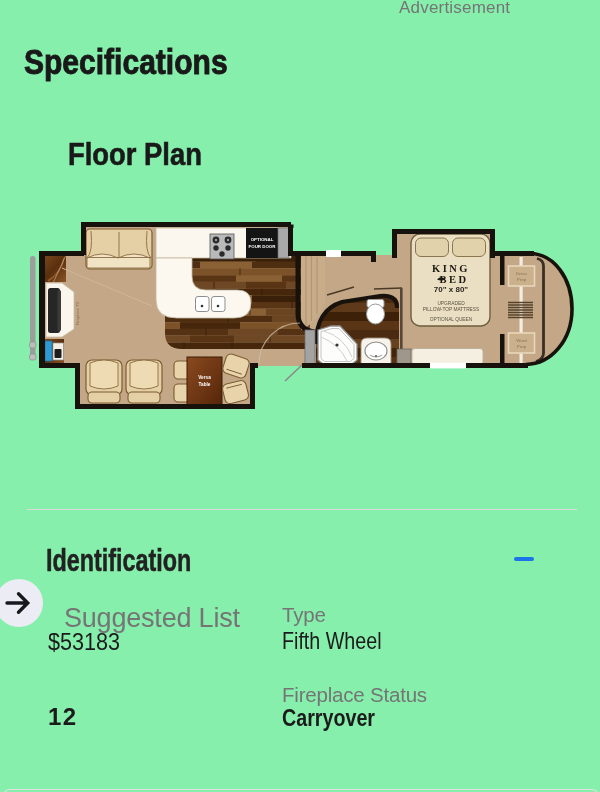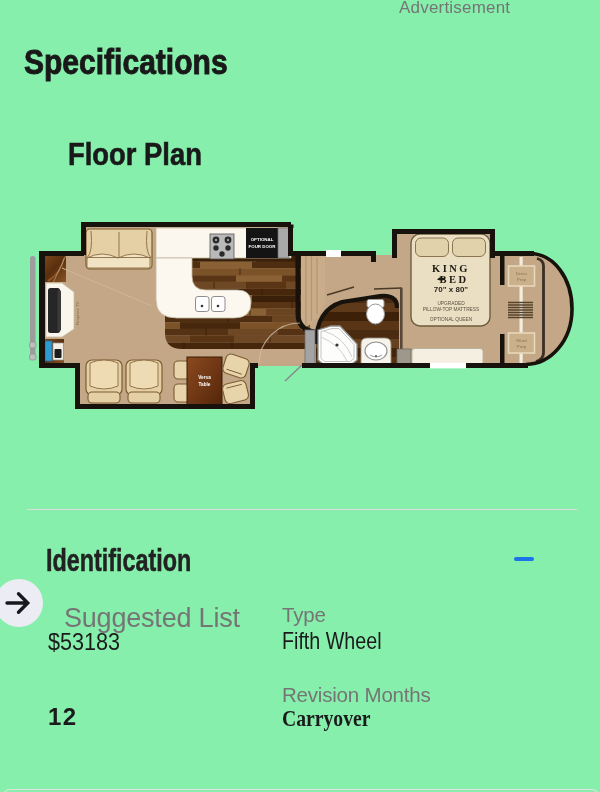--- a/index.html
+++ b/index.html
@@ -292,18 +292,18 @@
 
   <div class="abs" style="left:48px;top:629.5px;font-size:24px;font-weight:normal;color:#1b1b1b;white-space:nowrap;line-height:1;"><span style="display:inline-block;transform:scaleX(0.90);transform-origin:0 0;">$53183</span></div>
 
   <div class="abs" style="left:282px;top:605px;font-size:20.5px;color:#757575;line-height:1;letter-spacing:-0.2px;">Type</div>
 
   <div class="abs" style="left:282px;top:629px;font-size:24px;font-weight:normal;color:#1b1b1b;white-space:nowrap;line-height:1;"><span style="display:inline-block;transform:scaleX(0.82);transform-origin:0 0;">Fifth Wheel</span></div>
 
 
   <div class="abs" style="left:48px;top:705px;font-size:24px;font-weight:bold;color:#1b1b1b;line-height:1;letter-spacing:1.5px;">12</div>
 
-  <div class="abs" style="left:282px;top:685px;font-size:20.5px;color:#757575;line-height:1;letter-spacing:-0.2px;">Revision Months</div>
-
-  <div class="abs" style="left:282px;top:706px;font-size:24px;font-weight:bold;color:#1b1b1b;white-space:nowrap;line-height:1;font-family:Liberation Serif, serif;"><span style="display:inline-block;transform:scaleX(0.82);transform-origin:0 0;">Carryover</span></div>
+  <div class="abs" style="left:282px;top:685px;font-size:20.5px;color:#757575;line-height:1;letter-spacing:-0.2px;">Fireplace Status</div>
+
+  <div class="abs" style="left:282px;top:706px;font-size:24px;font-weight:bold;color:#1b1b1b;white-space:nowrap;line-height:1;"><span style="display:inline-block;transform:scaleX(0.82);transform-origin:0 0;">Carryover</span></div>
 
   <div class="abs" style="left:3px;top:789px;width:594px;height:6px;border:1px solid #e2e2e2;border-bottom:none;border-radius:7px 7px 0 0;"></div>
 </div>
 
 </body></html>

